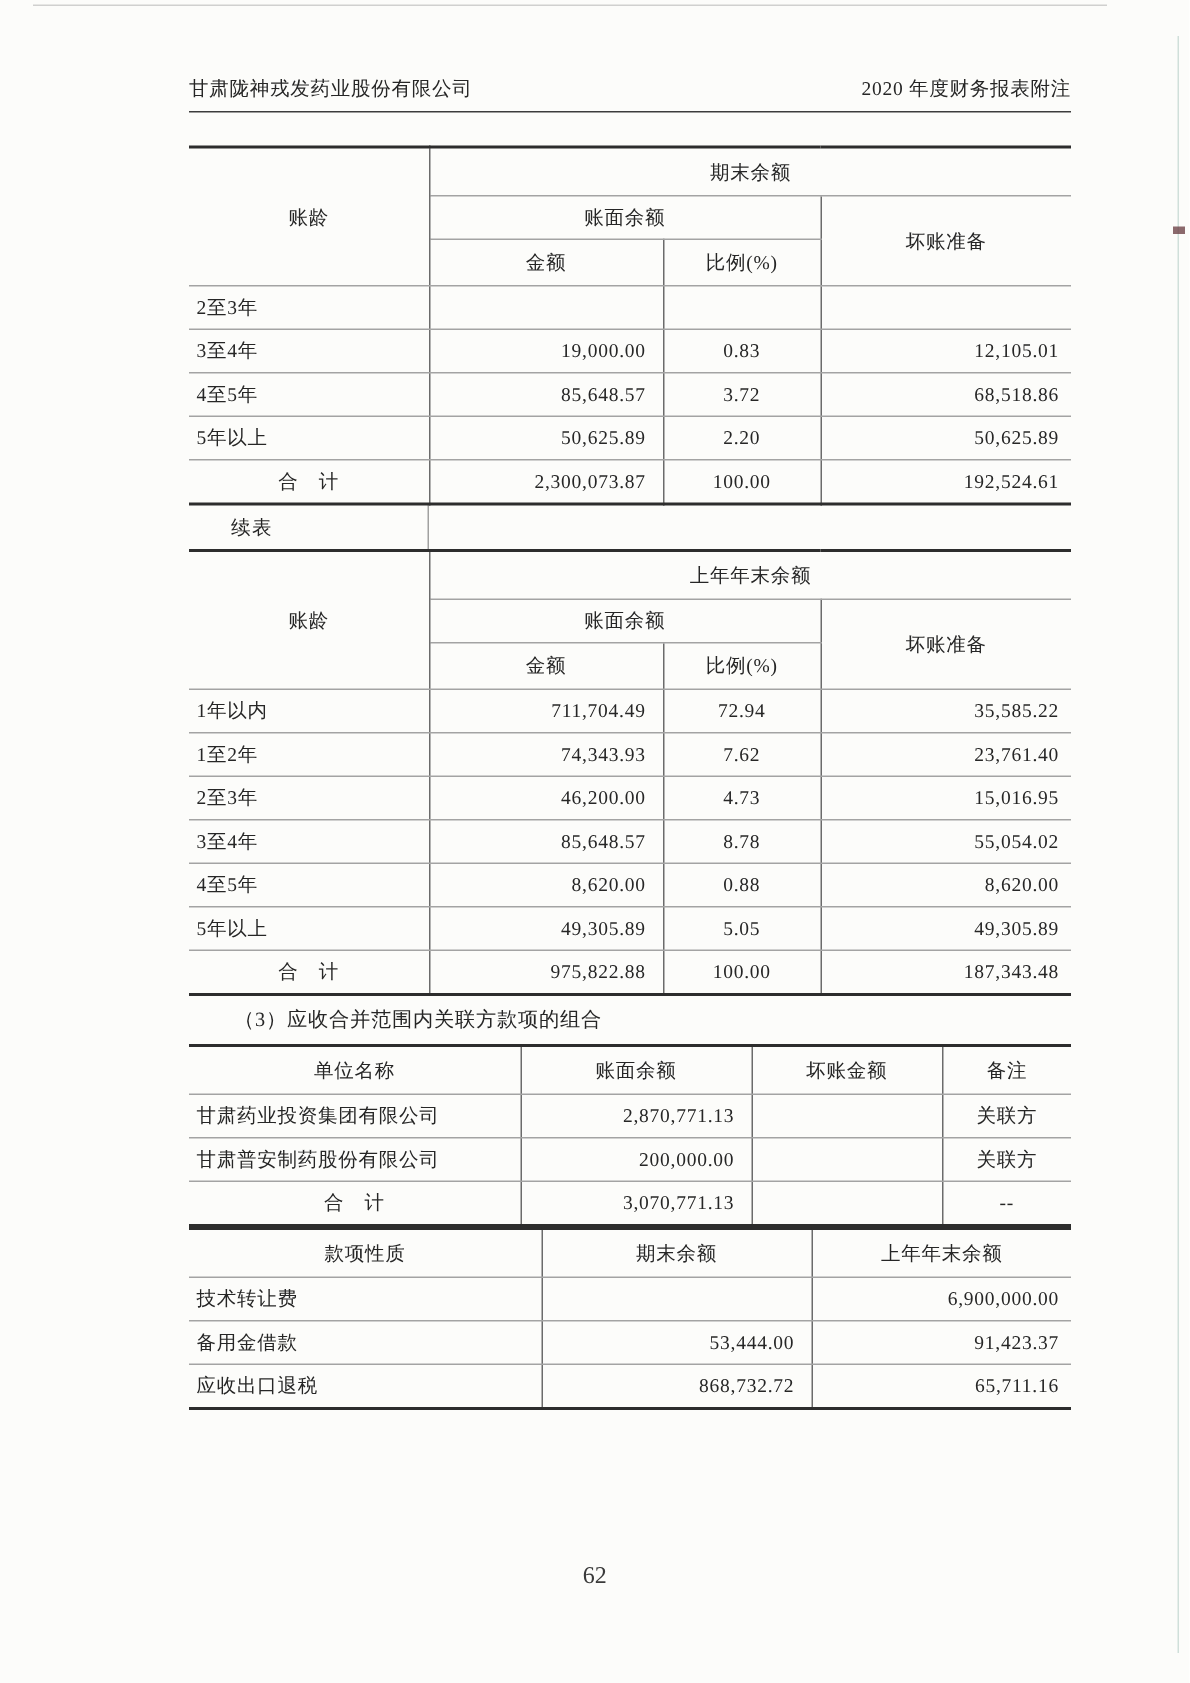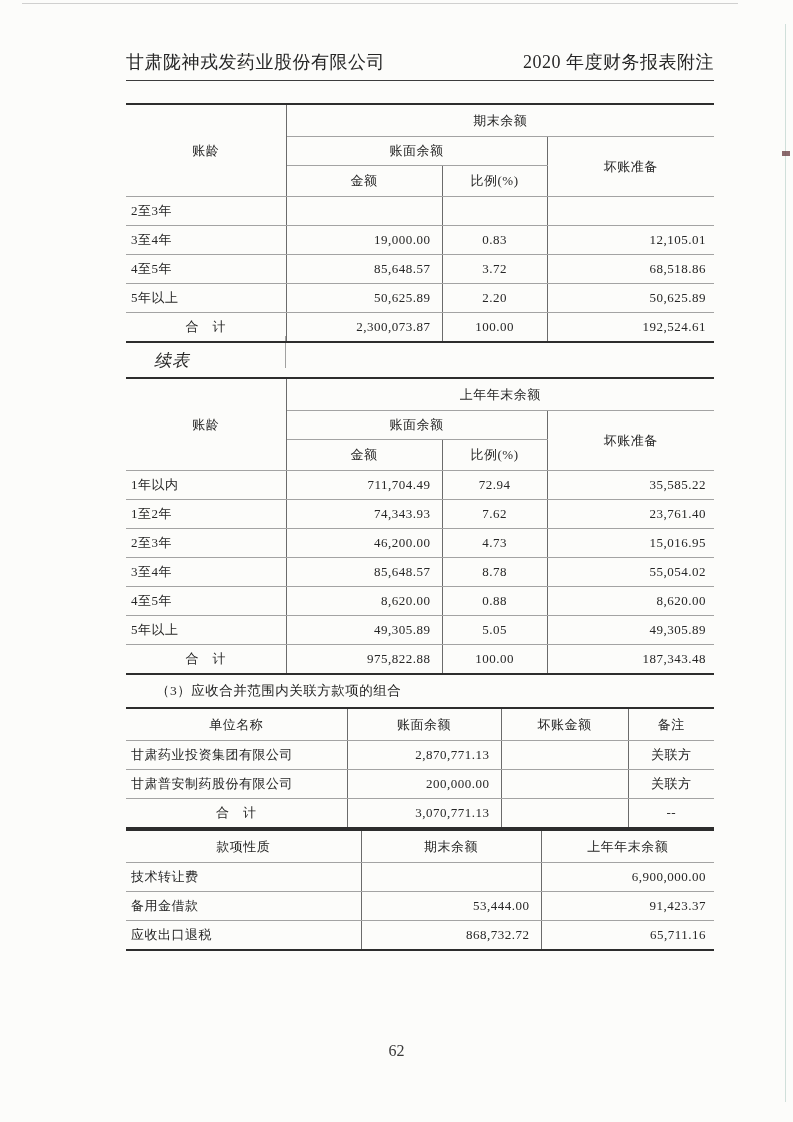--- a/index.html
+++ b/index.html
@@ -6,21 +6,21 @@
   .page {
     position:relative; width:793px; height:1122px;
     background:#fcfcfa; overflow:hidden;
     font-family:"Liberation Serif","DejaVu Serif",serif;
     color:#262626;
   }
   .content { position:absolute; left:126px; top:50px; width:588px; }
 
   .doc-header {
     display:flex; justify-content:space-between; align-items:flex-end;
-    font-size:18px; letter-spacing:0.5px;
+    font-size:13px; letter-spacing:0.5px;
     padding-bottom:6px; border-bottom:1.5px solid #3c3c3c;gap:11px;
   }
 
   table.tbl {
     border-collapse:collapse; table-layout:fixed; width:588px;
     border-top:2.5px solid #2d2d2d; border-bottom:2.5px solid #2d2d2d;
     font-size:13px;
   }
   table.tbl td {
     border:1px solid; border-color:#a3a3a3 #6b6b6b;
@@ -35,21 +35,21 @@
   .c   { text-align:center; }
   .lab { text-align:left; padding-left:5px !important; }
   .num { text-align:right; padding-right:11px !important; }
   .num2{ text-align:right; padding-right:8px !important; }
 
   .tbl-aging1 { margin-top:22px; }
   .tbl-aging2 td { height:30px; }
   .tbl-related td { height:31px; }
   .tbl-nature td { height:30px; }
 
-  .continuation { font-size:17px; padding:6px 0 5px 28px; letter-spacing:1px;font-style:italic; }
+  .continuation { font-size:13px; padding:6px 0 5px 28px; letter-spacing:1px; }
   .sec-heading  { font-size:13.5px; letter-spacing:0.5px; }
   .sec-heading.h3 { padding:7px 0 7px 30px; }
   .sec-heading.h2 { padding:10px 0 7px 34px; }
 
   .page-number { position:absolute; bottom:62px; left:0; width:100%;
                  text-align:center; font-size:16px; color:#3a3a3a; }
 
   
   .edge-top   { position:absolute; top:3px; left:22px; width:716px; height:1px;
                 background:#ababab; opacity:.55; }

